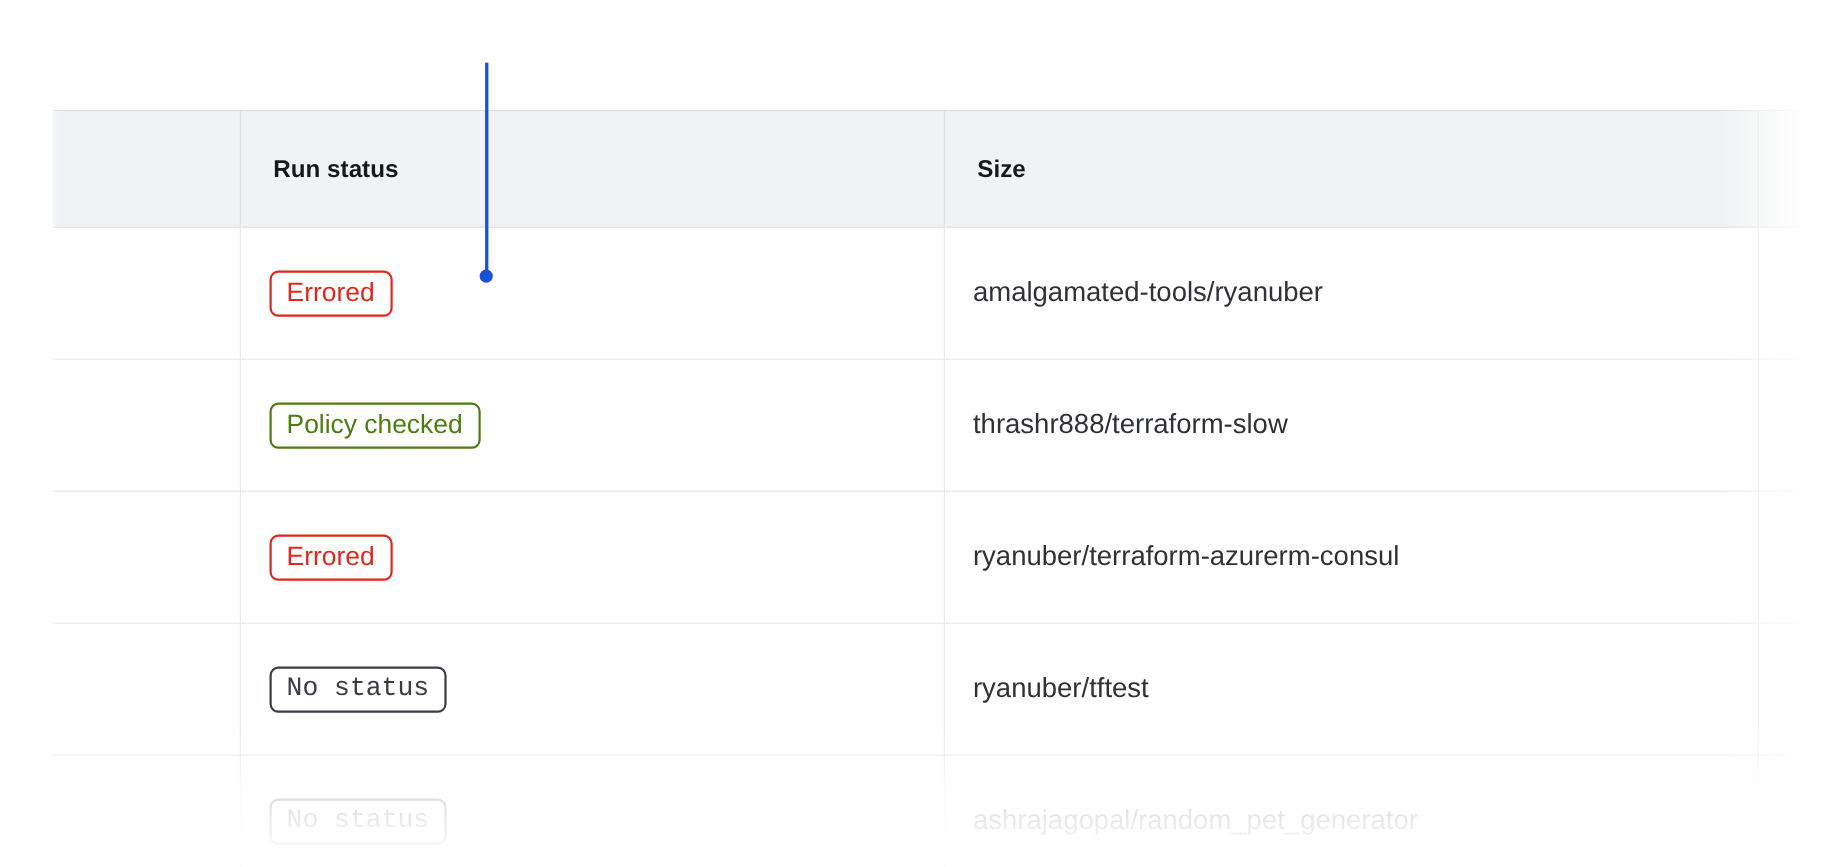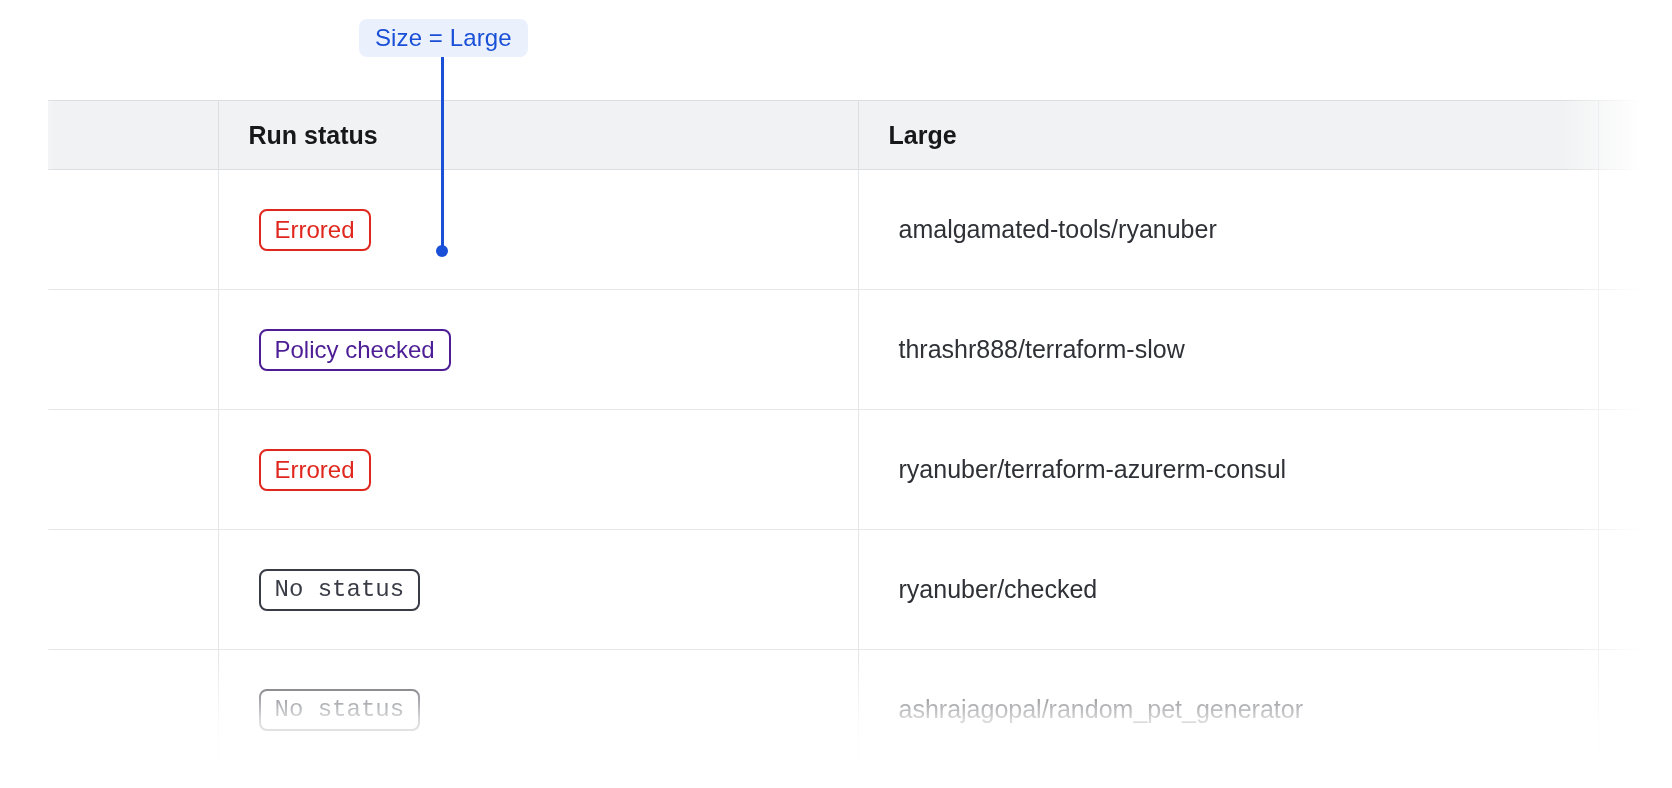--- a/index.html
+++ b/index.html
@@ -73,38 +73,38 @@
     table-layout: fixed;
     width: 1770px;
   }
   table.data-table col.col-spacer  { width: 170px; }
   table.data-table col.col-status  { width: 640px; }
   table.data-table col.col-repo    { width: 740px; }
   table.data-table col.col-tail    { width: 220px; }
 
   thead th {
     background: #f1f2f3;
-    height: 69px;
+    height: 106px;
     padding: 0 0 0 30px;
     text-align: left;
     vertical-align: middle;
-    font-size: 25px;
+    font-size: 22px;
     font-weight: bold;
     color: #17181a;
     border-top: 1.5px solid #dcdee0;
     border-bottom: 1.5px solid #dcdee0;
     border-right: 1.5px solid #dcdee0;
     box-sizing: border-box;
   }
   thead th.col-spacer-cell { padding: 0; border-right: 1.5px solid #dcdee0; }
   thead th.last-head { border-right: none; }
 
   tbody td {
     height: 120px;
-    padding: 0 0 0 40px;
+    padding: 0 0 0 26px;
     vertical-align: middle;
     border-bottom: 1.5px solid #e4e6e8;
     border-right: 1.5px solid #e4e6e8;
     box-sizing: border-box;
     background: #ffffff;
     font-size: 25px;
     color: #2f3136;
     white-space: nowrap;
   }
   tbody td.spacer-cell { padding: 0; }
@@ -120,21 +120,21 @@
     border-radius: 8px;
     border: 2px solid currentColor;
     font-size: 24px;
     font-weight: 400;
     line-height: 1;
     white-space: nowrap;
     background: #ffffff;
     box-sizing: border-box;
   }
   .badge.errored         { color: #e0271d; }
-  .badge.policy-checked  { color: #4c1d95; }
+  .badge.policy-checked  { color: #4d7c0f; }
   .badge.no-status       { color: #3b3d४4; color: #393c46; font-family: Liberation Mono, monospace; }
 
   
   .fade {
     position: absolute;
     pointer-events: none;
     z-index: 30;
   }
   #fade-left {
     left: 0; top: 0;
@@ -166,21 +166,21 @@
     <colgroup>
       <col class="col-spacer">
       <col class="col-status">
       <col class="col-repo">
       <col class="col-tail">
     </colgroup>
     <thead>
       <tr>
         <th class="col-spacer-cell"></th>
         <th>Run status</th>
-        <th>Large</th>
+        <th>Size</th>
         <th class="last-head"></th>
       </tr>
     </thead>
     <tbody>
 
       <tr>
         <td class="spacer-cell"></td>
         <td>
           <span class="badge errored">Errored</span>
         </td>
@@ -204,21 +204,21 @@
         </td>
         <td>ryanuber/terraform-azurerm-consul</td>
         <td class="last-cell"></td>
       </tr>
 
       <tr>
         <td class="spacer-cell"></td>
         <td>
           <span class="badge no-status">No status</span>
         </td>
-        <td>ryanuber/checked</td>
+        <td>ryanuber/tftest</td>
         <td class="last-cell"></td>
       </tr>
 
       <tr>
         <td class="spacer-cell"></td>
         <td>
           <span class="badge no-status">No status</span>
         </td>
         <td>ashrajagopal/random_pet_generator</td>
         <td class="last-cell"></td>
@@ -227,16 +227,15 @@
     </tbody>
   </table>
 </div>
 
 <div class="fade" id="fade-bottom"></div>
 <div class="fade" id="fade-left"></div>
 <div class="fade" id="fade-right"></div>
 <div class="fade" id="fade-top"></div>
 
 <div id="annotation-layer">
-  <div id="annotation-pill">Size = Large</div>
   <div id="annotation-line"></div>
   <div id="annotation-dot"></div>
 </div>
 
 </body></html>

